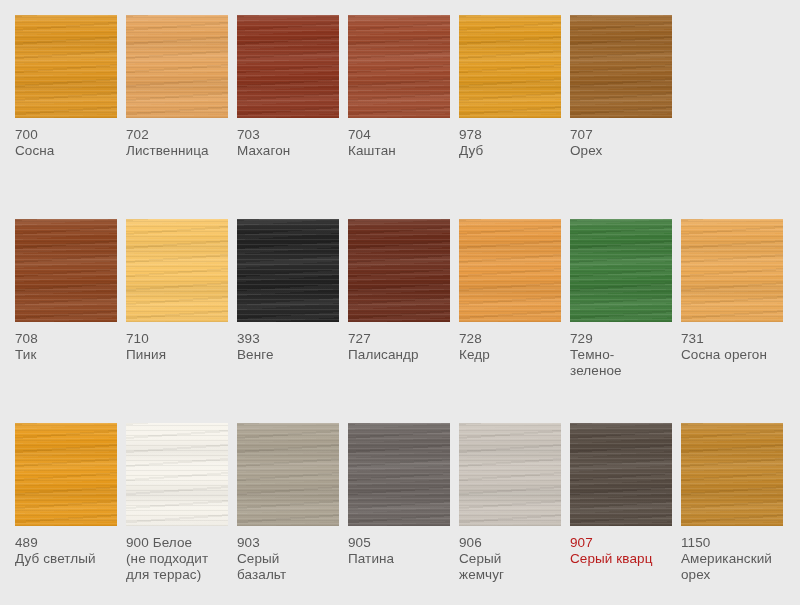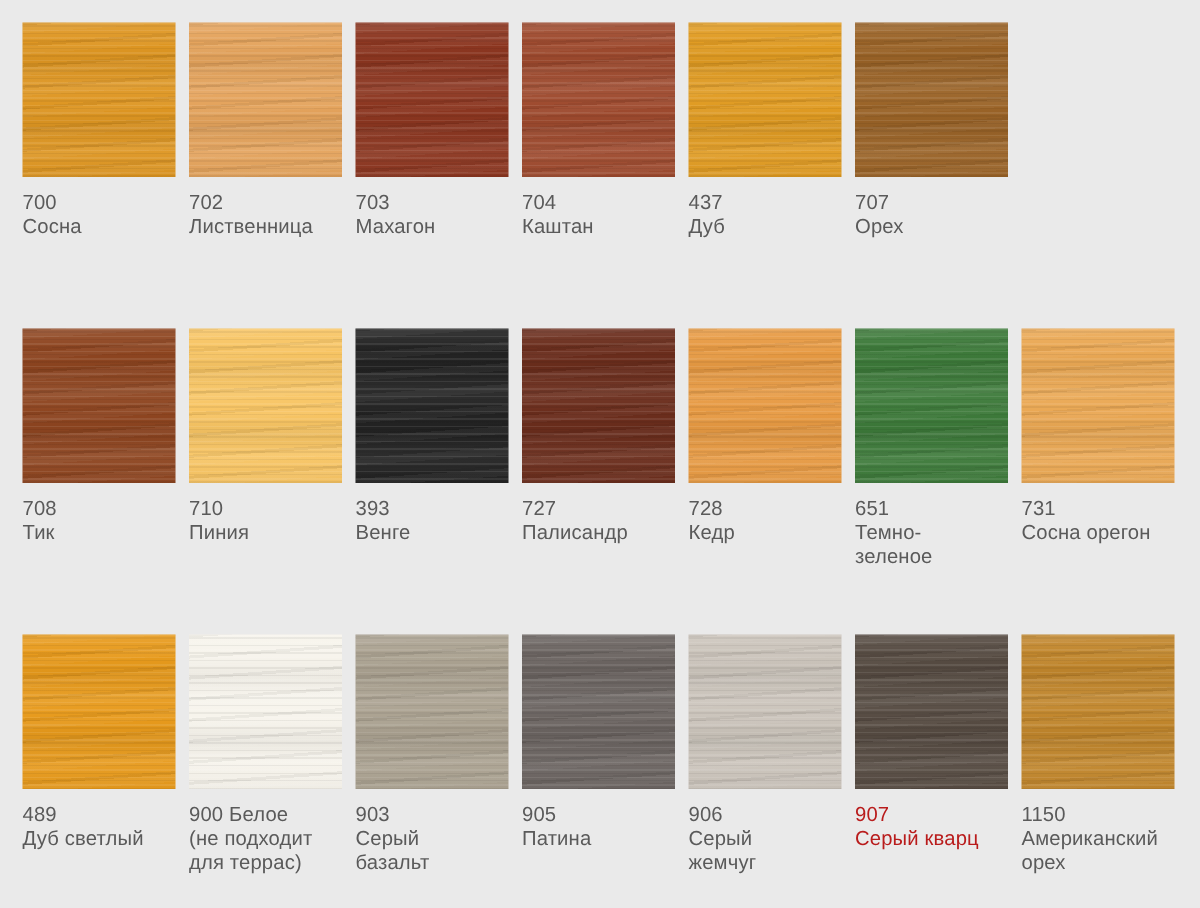--- a/index.html
+++ b/index.html
@@ -142,21 +142,21 @@
           <span class="code">704</span>
           <span class="name" style="white-space: pre-line;">Каштан</span>
         </div>
       </div>
       <div class="cell">
         <div class="swatch" style="background-color: rgb(224, 155, 34);">
           <div class="bands"></div>
           <div class="grain"></div>
         </div>
         <div class="caption" style="color: rgb(90, 90, 90);">
-          <span class="code">437</span>
+          <span class="code">978</span>
           <span class="name" style="white-space: pre-line;">Дуб</span>
         </div>
       </div>
       <div class="cell">
         <div class="swatch" style="background-color: rgb(154, 99, 39);">
           <div class="bands"></div>
           <div class="grain"></div>
         </div>
         <div class="caption" style="color: rgb(90, 90, 90);">
           <span class="code">707</span>
@@ -214,21 +214,21 @@
           <span class="code">728</span>
           <span class="name" style="white-space: pre-line;">Кедр</span>
         </div>
       </div>
       <div class="cell">
         <div class="swatch" style="background-color: rgb(61, 122, 58);">
           <div class="bands"></div>
           <div class="grain"></div>
         </div>
         <div class="caption" style="color: rgb(90, 90, 90);">
-          <span class="code">651</span>
+          <span class="code">729</span>
           <span class="name" style="white-space: pre-line;">Темно-
 зеленое</span>
         </div>
       </div>
       <div class="cell">
         <div class="swatch" style="background-color: rgb(234, 168, 84);">
           <div class="bands"></div>
           <div class="grain"></div>
         </div>
         <div class="caption" style="color: rgb(90, 90, 90);">

